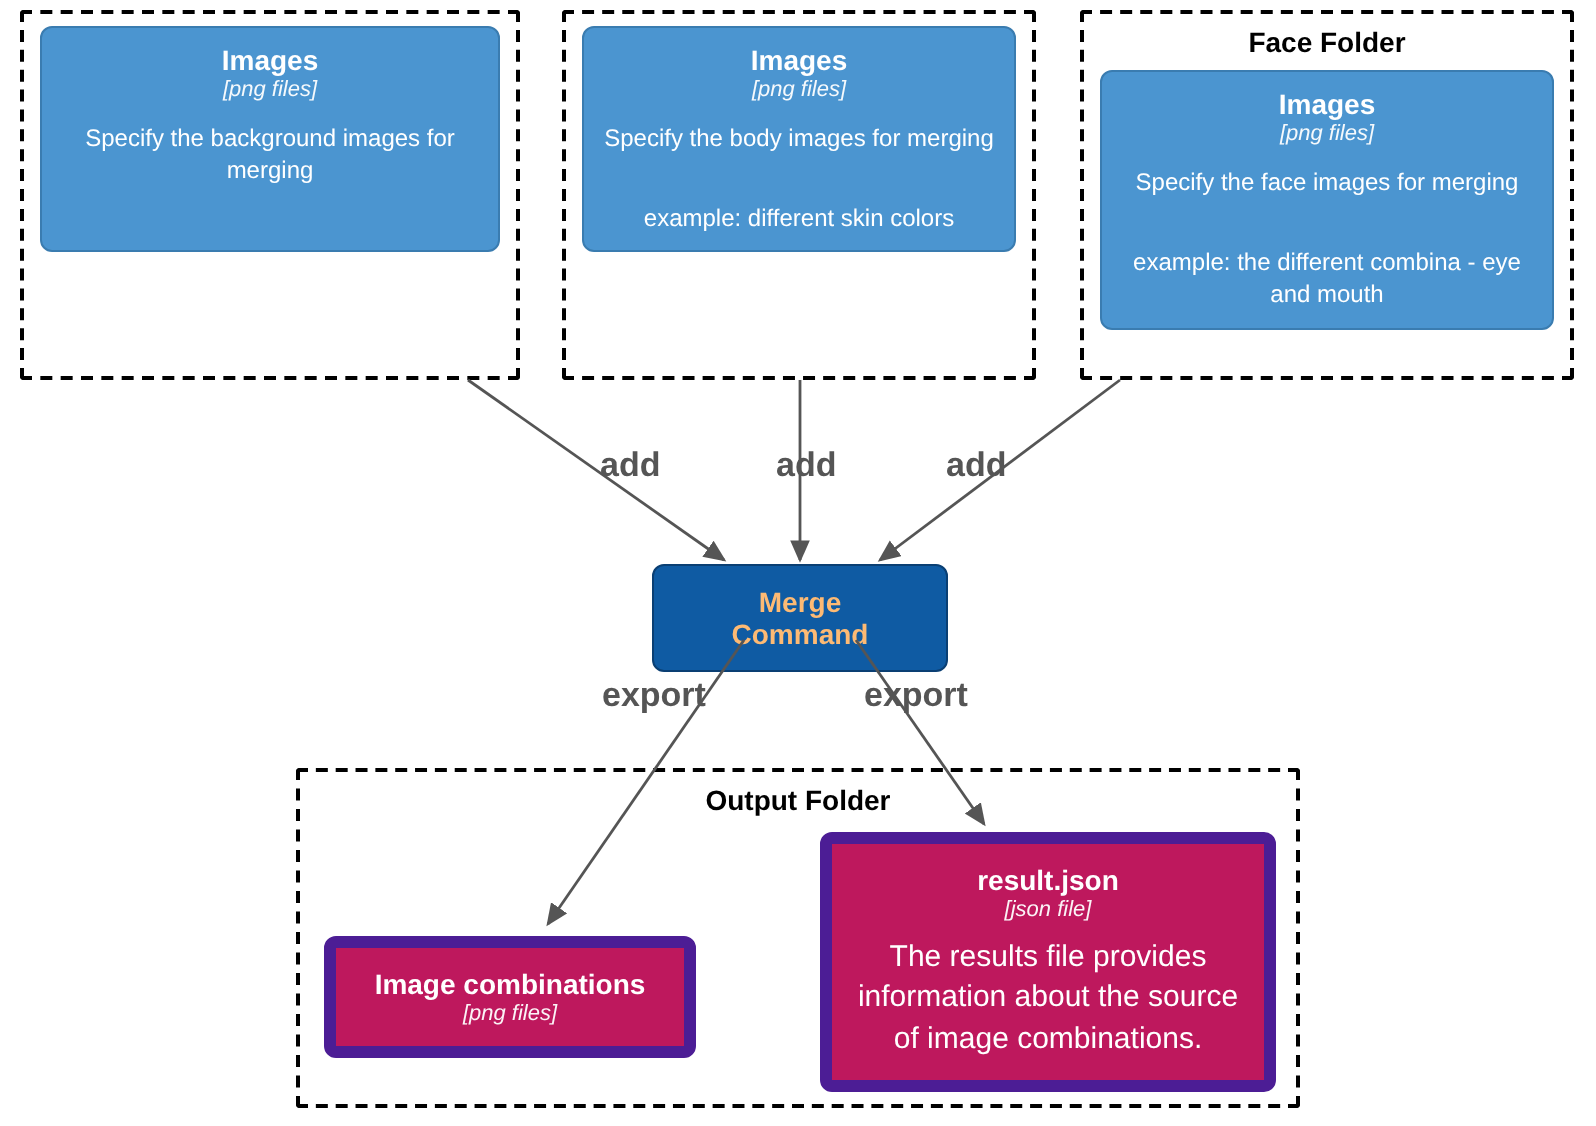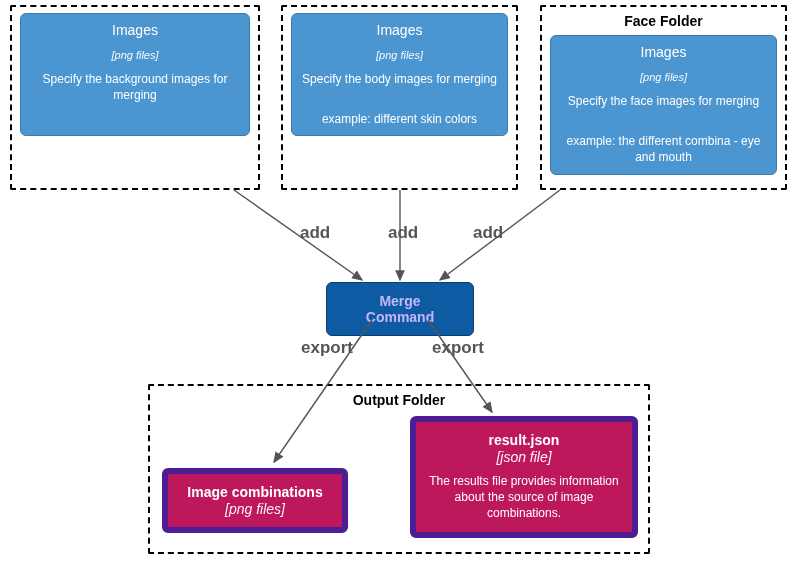--- a/index.html
+++ b/index.html
@@ -27,44 +27,44 @@
   .image-card {
     background: #4b95d0;
     border: 1px solid #3a7cb0;
     border-radius: 6px;
     color: #fff;
     text-align: center;
     padding: 8px 10px;
     font-size: 12px;
   }
   .image-card .title {
-    font-weight: normal;
+    font-weight: bold;
     font-size: 14px;
-    margin-bottom: 11px;
+    margin-bottom: 1px;
     text-align: center;
   }
   .image-card .subtitle {
     font-style: italic;
     font-size: 11px;
     margin-bottom: 10px;
     opacity: .95;
   }
   .image-card .desc {
     margin-bottom: 24px;
     line-height: 1.35;
   }
   .image-card .example {
     line-height: 1.35;
   }
   .merge-cmd {
     position: absolute;
     background: #0f5ba3;
     border: 1px solid #0a3f73;
     border-radius: 6px;
-    color: #c4b5fd;
+    color: #fdba74;
     font-weight: bold;
     font-size: 14px;
     text-align: center;
     padding: 10px 26px;
   }
   .output-card {
     background: #be185d;
     border: 6px solid #4c1d95;
     border-radius: 6px;
     color: #fff;
@@ -72,26 +72,26 @@
     padding: 10px 12px;
     position: absolute;
   }
   .output-card .title {
     font-weight: bold;
     font-size: 14px;
     margin-bottom: 1px;
   }
   .output-card .subtitle {
     font-style: italic;
-    font-size: 14px;
+    font-size: 11px;
     margin-bottom: 8px;
     opacity: .95;
   }
   .output-card .desc {
-    font-size: 12px;
+    font-size: 15px;
     line-height: 1.35;
   }
   svg.edges {
     position: absolute;
     left: 0; top: 0;
     width: 798px; height: 563px;
     pointer-events: none;
   }
   .edge-label {
     position: absolute;

